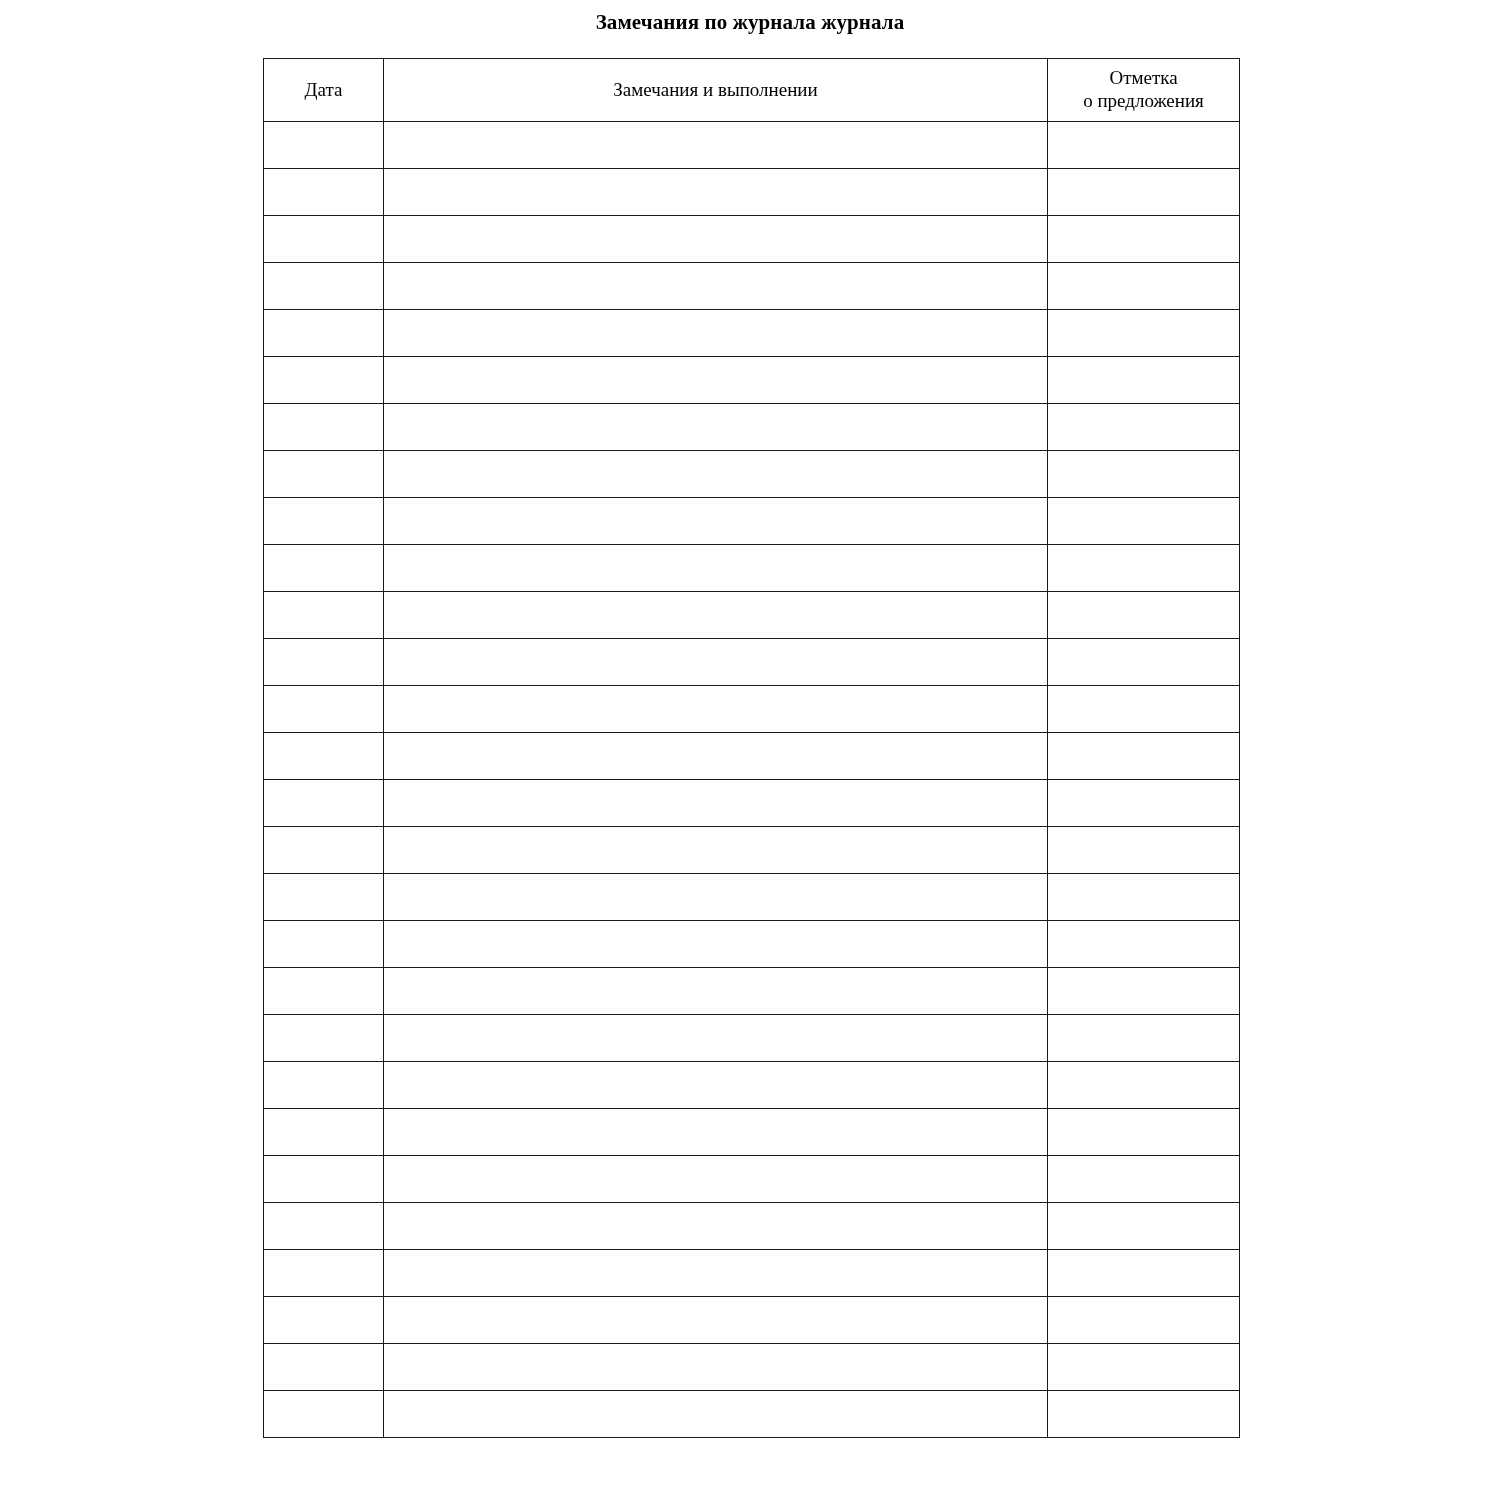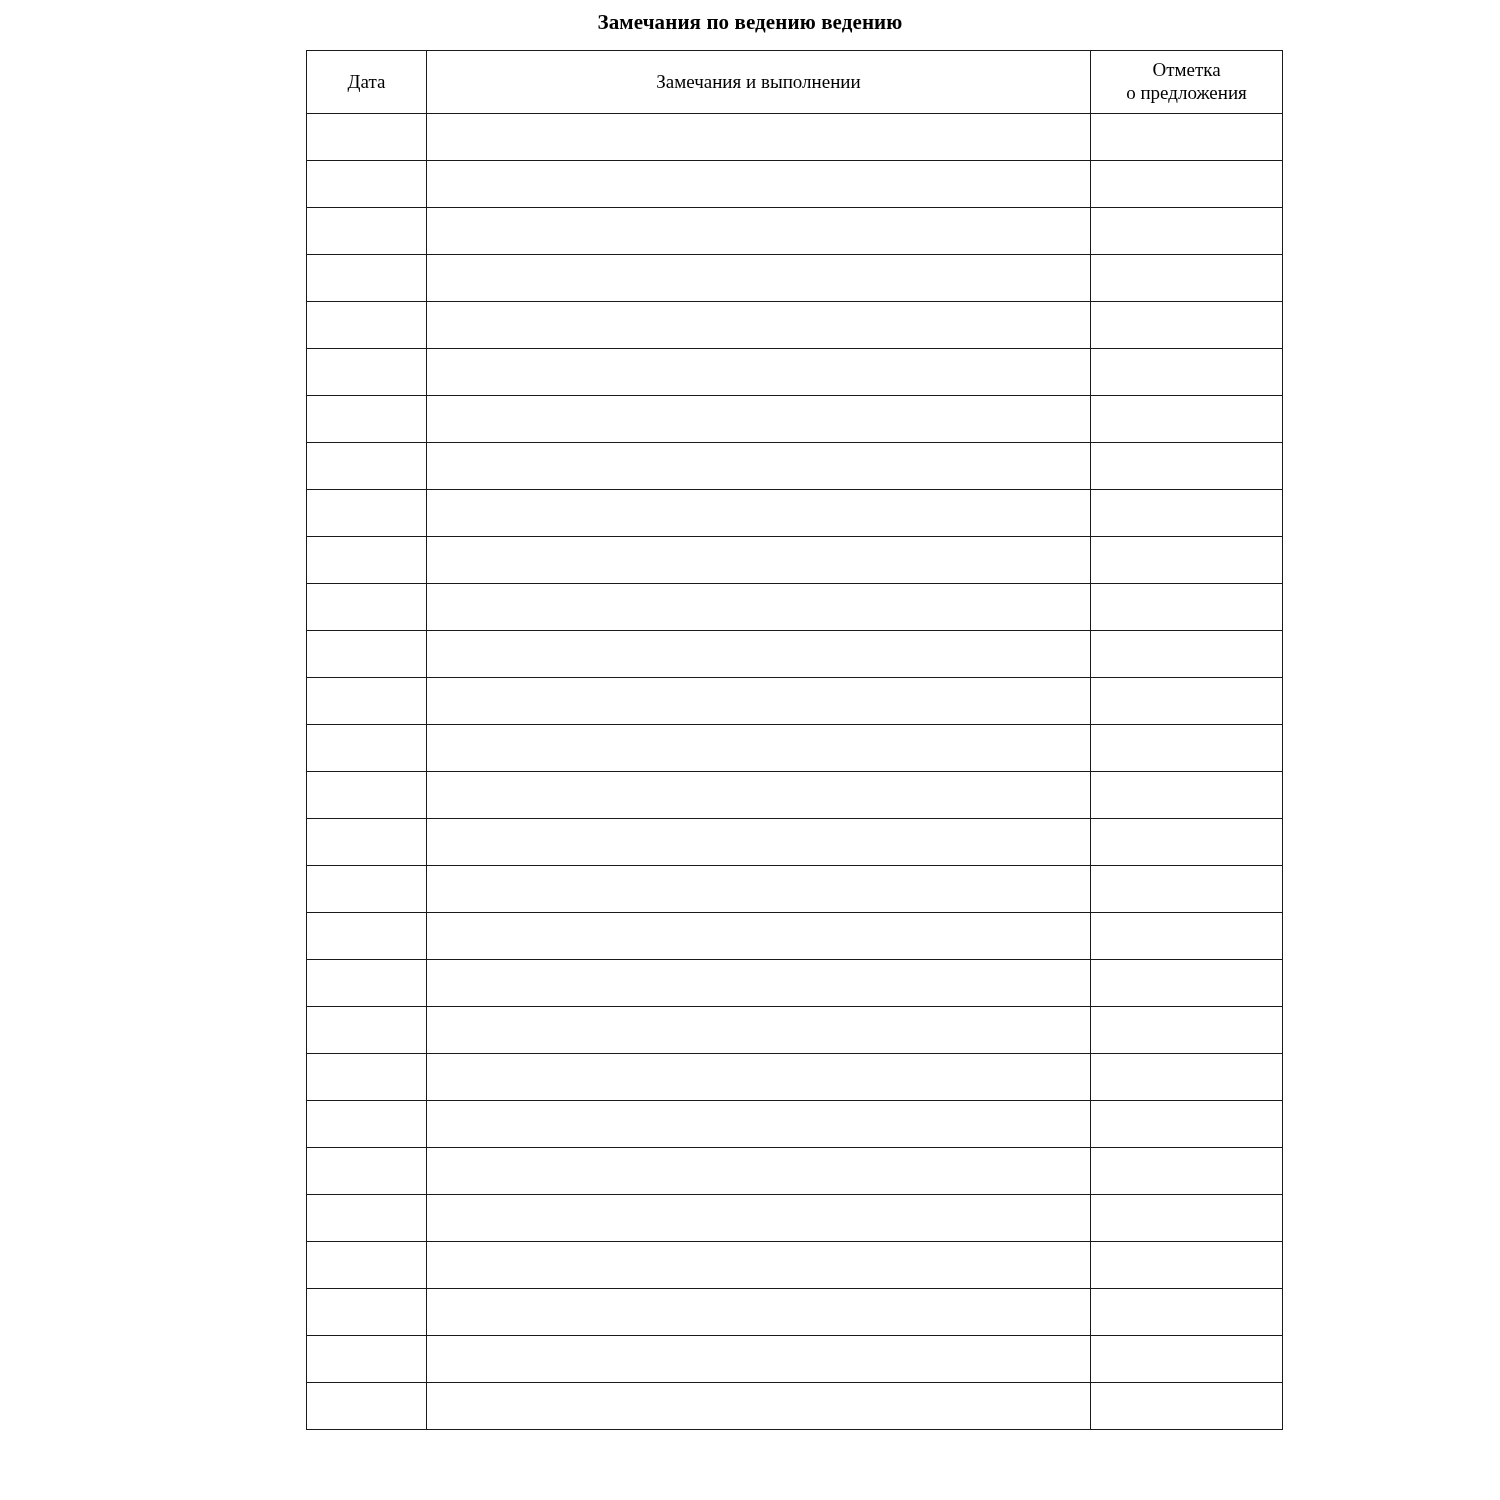--- a/index.html
+++ b/index.html
@@ -27,24 +27,23 @@
     left: 0;
     width: 1500px;
     text-align: center;
     font-size: 21px;
     font-weight: bold;
     font-family: "Liberation Serif", serif;
     letter-spacing: 0.1px;
   }
   .table-wrap {
     position: absolute;
-    top: 50px;
+    top: 58px;
     left: 263px;
     width: 976px;
-    margin-left: 43px;
   }
   table.journal {
     border-collapse: collapse;
     width: 976px;
     table-layout: fixed;
   }
   table.journal col.c-date { width: 120px; }
   table.journal col.c-note { width: 664px; }
   table.journal col.c-mark { width: 192px; }
 
@@ -74,21 +73,21 @@
     width: 100%;
     height: 100%;
     min-height: 44px;
   }
 </style>
 </head>
 <body>
 
 <div class="page">
 
-  <div class="doc-title">Замечания по ведению ведению</div>
+  <div class="doc-title">Замечания по журнала журнала</div>
 
   <div class="table-wrap">
     <table class="journal">
       <colgroup>
         <col class="c-date">
         <col class="c-note">
         <col class="c-mark">
       </colgroup>
       <thead>
         <tr>

